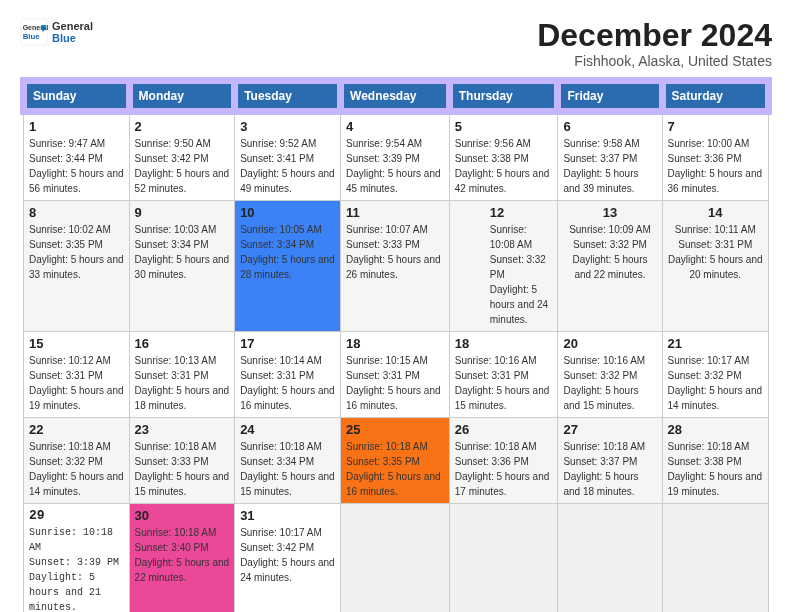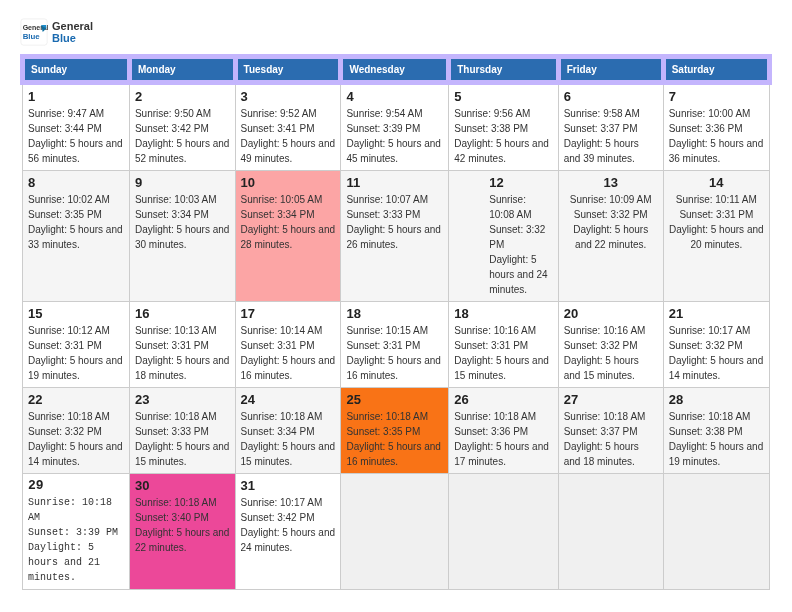--- a/index.html
+++ b/index.html
@@ -47,23 +47,23 @@
     .calendar {
       width: 100%;
       border-collapse: collapse;
       font-size: 10.5px;
     }
     .calendar th {
       background: #2b6cb0;
       color: #fff;
       text-align: left;
       padding: 5px 6px;
-      font-size: 10px;
+      font-size: 12px;
       font-weight: bold;
-      border: 5px solid #c4b5fd;
+      border: 7px solid #c4b5fd;
     }
     .calendar td {
       border: 1px solid #ccc;
       vertical-align: top;
       padding: 4px 5px;
       width: 113px;
       min-height: 70px;
       background: #fff;
     }
     .calendar tr:nth-child(even) td {
@@ -96,20 +96,24 @@
         <text x="3" y="14" font-size="8" font-weight="bold" fill="#333" font-family="Arial">General</text>
         <text x="3" y="24" font-size="9" font-weight="bold" fill="#1a6ab0" font-family="Arial">Blue</text>
         <polygon points="24,8 30,12 30,8" fill="#1a8ccc"></polygon>
         <polygon points="24,8 30,12 26,16" fill="#0e6fa0"></polygon>
       </svg>
       <div>
         <div style="font-size:11px;font-weight:bold;color:#333;">General</div>
         <div style="font-size:11px;font-weight:bold;color:#1a6ab0;">Blue</div>
       </div>
     </div>
+    <div class="title-block">
+      <div class="month-title">December 2024</div>
+      <div class="location">Fishhook, Alaska, United States</div>
+    </div>
   </div>
 
   <table class="calendar">
     <thead>
       <tr>
         <th>Sunday</th>
         <th>Monday</th>
         <th>Tuesday</th>
         <th>Wednesday</th>
         <th>Thursday</th>
@@ -168,21 +172,21 @@
         <div class="day-info">
           Sunrise: 10:02 AM<br>Sunset: 3:35 PM<br>Daylight: 5 hours and 33 minutes.
         </div>
       </td>
           <td style="background: rgb(245, 245, 245);">
         <span class="day-number">9</span>
         <div class="day-info">
           Sunrise: 10:03 AM<br>Sunset: 3:34 PM<br>Daylight: 5 hours and 30 minutes.
         </div>
       </td>
-          <td style="background: #fca5a5;">
+          <td style="background: #3b82f6;">
         <span class="day-number">10</span>
         <div class="day-info">
           Sunrise: 10:05 AM<br>Sunset: 3:34 PM<br>Daylight: 5 hours and 28 minutes.
         </div>
       </td>
           <td style="background: rgb(245, 245, 245); margin-top: 48px;">
         <span class="day-number">11</span>
         <div class="day-info">
           Sunrise: 10:07 AM<br>Sunset: 3:33 PM<br>Daylight: 5 hours and 26 minutes.
         </div>

